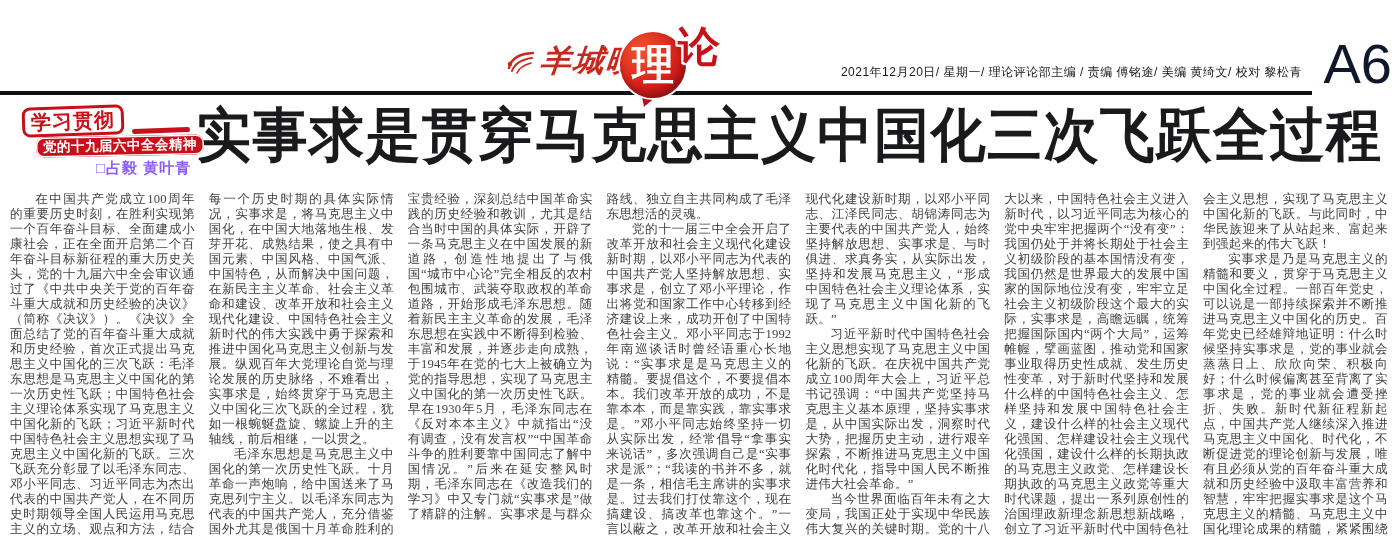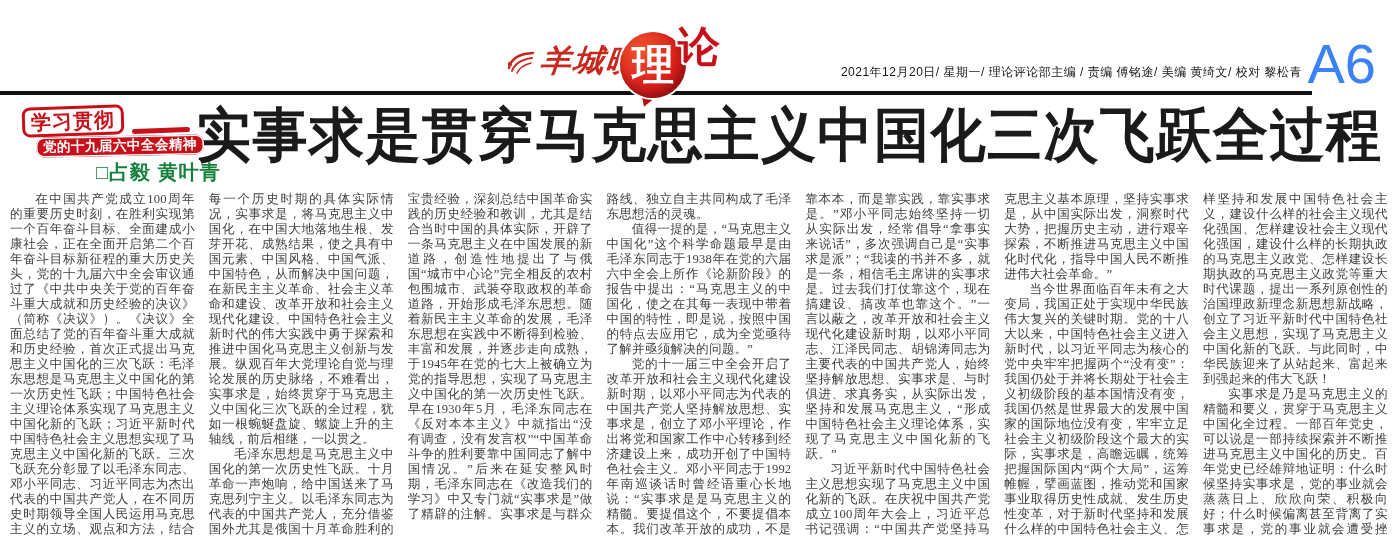--- a/index.html
+++ b/index.html
@@ -17,33 +17,33 @@
         background:radial-gradient(circle at 32% 28%, #f0542f 0%, #d91f1a 55%, #b40e14 100%);
         box-shadow:inset -3px -5px 8px rgba(0,0,0,.28), 0 0 0 2px #fff;
         display:flex;align-items:center;justify-content:center;}
   .badge-main{font-size:42px;font-weight:900;color:#fff;line-height:1;}
   .badge-tail{position:absolute;left:16px;top:66px;width:0;height:0;
         border:9px solid transparent;border-top:15px solid #b40e14;transform:rotate(20deg);}
   .badge-sub{position:absolute;left:58px;top:0;font-size:42px;font-weight:900;color:#c8101a;line-height:1;
         text-shadow:2px 0 0 #fff,-2px 0 0 #fff,0 2px 0 #fff,0 -2px 0 #fff,
                     2px 2px 0 #fff,-2px -2px 0 #fff,2px -2px 0 #fff,-2px 2px 0 #fff;}
   .dateline{position:absolute;right:94px;top:64px;font-size:12px;color:#161616;letter-spacing:.5px;}
-  .page-number{position:absolute;right:20px;top:36px;font-size:56px;color:#3b82f6;line-height:1;}
+  .page-number{position:absolute;right:4px;top:36px;font-size:56px;color:#0f172a;line-height:1;}
 
   
   .kicker{position:absolute;left:22px;top:106px;z-index:2;width:190px;}
   .kicker-top{display:inline-block;border:3px solid #c8101a;border-radius:8px;background:#fff;
         color:#c8101a;font-weight:900;font-size:20px;line-height:1.2;padding:0 6px;
         letter-spacing:1px;transform:rotate(-2deg);}
   .kicker-swoosh{position:absolute;left:110px;top:22px;width:58px;height:5px;background:#c8101a;
         border-radius:3px;transform:rotate(-2deg);}
   .kicker-bottom{display:inline-block;margin:-5px 0 0 14px;background:#c8101a;color:#fff;
         font-weight:bold;font-size:13.5px;line-height:1.3;padding:1px 7px;border-radius:8px;
         letter-spacing:.5px;transform:rotate(-1.2deg);box-shadow:0 0 0 1.5px #fff inset;}
-  .byline{position:absolute;left:96px;top:159px;font-size:20px;font-weight:bold;color:#15803d;letter-spacing:1px;}
+  .byline{position:absolute;left:96px;top:159px;font-size:15px;font-weight:bold;color:#8b5cf6;letter-spacing:1px;}
   .headline{position:absolute;left:196px;top:97px;margin:0;font-size:55px;font-weight:900;color:#1a1a1c;
         letter-spacing:1.5px;white-space:nowrap;transform:scaleY(1.06);transform-origin:top left;
         font-family:"Liberation Sans","DejaVu Sans",sans-serif;}
 
   
   .article{position:absolute;left:10px;top:192px;width:1378px;height:352px;overflow:hidden;
         column-count:7;column-gap:14px;column-fill:auto;}
   .article p{margin:0;text-indent:2em;text-align:justify;
         font-family:"Liberation Serif","DejaVu Serif",serif;
         font-size:12.6px;line-height:15px;color:#3f3f3f;letter-spacing:.2px;}
@@ -85,21 +85,20 @@
     <span class="kicker-bottom">党的十九届六中全会精神</span>
   </div>
 
   <div class="byline">□占毅 黄叶青</div>
 
   <h1 class="headline">实事求是贯穿马克思主义中国化三次飞跃全过程</h1>
 
   <div class="article">
     <p>在中国共产党成立100周年的重要历史时刻，在胜利实现第一个百年奋斗目标、全面建成小康社会，正在全面开启第二个百年奋斗目标新征程的重大历史关头，党的十九届六中全会审议通过了《中共中央关于党的百年奋斗重大成就和历史经验的决议》（简称《决议》）。《决议》全面总结了党的百年奋斗重大成就和历史经验，首次正式提出马克思主义中国化的三次飞跃：毛泽东思想是马克思主义中国化的第一次历史性飞跃；中国特色社会主义理论体系实现了马克思主义中国化新的飞跃；习近平新时代中国特色社会主义思想实现了马克思主义中国化新的飞跃。三次飞跃充分彰显了以毛泽东同志、邓小平同志、习近平同志为杰出代表的中国共产党人，在不同历史时期领导全国人民运用马克思主义的立场、观点和方法，结合每一个历史时期的具体实际情况，实事求是，将马克思主义中国化，在中国大地落地生根、发芽开花、成熟结果，使之具有中国元素、中国风格、中国气派、中国特色，从而解决中国问题，在新民主主义革命、社会主义革命和建设、改革开放和社会主义现代化建设、中国特色社会主义新时代的伟大实践中勇于探索和推进中国化马克思主义创新与发展。纵观百年大党理论自觉与理论发展的历史脉络，不难看出，实事求是，始终贯穿于马克思主义中国化三次飞跃的全过程，犹如一根蜿蜒盘旋、螺旋上升的主轴线，前后相继，一以贯之。</p>
     <p>毛泽东思想是马克思主义中国化的第一次历史性飞跃。十月革命一声炮响，给中国送来了马克思列宁主义。以毛泽东同志为代表的中国共产党人，充分借鉴国外尤其是俄国十月革命胜利的宝贵经验，深刻总结中国革命实践的历史经验和教训，尤其是结合当时中国的具体实际，开辟了一条马克思主义在中国发展的新道路，创造性地提出了与俄国“城市中心论”完全相反的农村包围城市、武装夺取政权的革命道路，开始形成毛泽东思想。随着新民主主义革命的发展，毛泽东思想在实践中不断得到检验、丰富和发展，并逐步走向成熟，于1945年在党的七大上被确立为党的指导思想，实现了马克思主义中国化的第一次历史性飞跃。早在1930年5月，毛泽东同志在《反对本本主义》中就指出“没有调查，没有发言权”“中国革命斗争的胜利要靠中国同志了解中国情况。”后来在延安整风时期，毛泽东同志在《改造我们的学习》中又专门就“实事求是”做了精辟的注解。实事求是与群众路线、独立自主共同构成了毛泽东思想活的灵魂。</p>
-    <p>值得一提的是，“马克思主义中国化”这个科学命题最早是由毛泽东同志于1938年在党的六届六中全会上所作《论新阶段》的报告中提出：“马克思主义的中国化，使之在其每一表现中带着中国的特性，即是说，按照中国的特点去应用它，成为全党亟待了解并亟须解决的问题。”</p>
     <p>党的十一届三中全会开启了改革开放和社会主义现代化建设新时期，以邓小平同志为代表的中国共产党人坚持解放思想、实事求是，创立了邓小平理论，作出将党和国家工作中心转移到经济建设上来，成功开创了中国特色社会主义。邓小平同志于1992年南巡谈话时曾经语重心长地说：“实事求是是马克思主义的精髓。要提倡这个，不要提倡本本。我们改革开放的成功，不是靠本本，而是靠实践，靠实事求是。”邓小平同志始终坚持一切从实际出发，经常倡导“拿事实来说话”，多次强调自己是“实事求是派”；“我读的书并不多，就是一条，相信毛主席讲的实事求是。过去我们打仗靠这个，现在搞建设、搞改革也靠这个。”一言以蔽之，改革开放和社会主义现代化建设新时期，以邓小平同志、江泽民同志、胡锦涛同志为主要代表的中国共产党人，始终坚持解放思想、实事求是、与时俱进、求真务实，从实际出发，坚持和发展马克思主义，“形成中国特色社会主义理论体系，实现了马克思主义中国化新的飞跃。”</p>
     <p>习近平新时代中国特色社会主义思想实现了马克思主义中国化新的飞跃。在庆祝中国共产党成立100周年大会上，习近平总书记强调：“中国共产党坚持马克思主义基本原理，坚持实事求是，从中国实际出发，洞察时代大势，把握历史主动，进行艰辛探索，不断推进马克思主义中国化时代化，指导中国人民不断推进伟大社会革命。”</p>
     <p>当今世界面临百年未有之大变局，我国正处于实现中华民族伟大复兴的关键时期。党的十八大以来，中国特色社会主义进入新时代，以习近平同志为核心的党中央牢牢把握两个“没有变”：我国仍处于并将长期处于社会主义初级阶段的基本国情没有变，我国仍然是世界最大的发展中国家的国际地位没有变，牢牢立足社会主义初级阶段这个最大的实际，实事求是，高瞻远瞩，统筹把握国际国内“两个大局”，运筹帷幄，擘画蓝图，推动党和国家事业取得历史性成就、发生历史性变革，对于新时代坚持和发展什么样的中国特色社会主义、怎样坚持和发展中国特色社会主义，建设什么样的社会主义现代化强国、怎样建设社会主义现代化强国，建设什么样的长期执政的马克思主义政党、怎样建设长期执政的马克思主义政党等重大时代课题，提出一系列原创性的治国理政新理念新思想新战略，创立了习近平新时代中国特色社会主义思想，实现了马克思主义中国化新的飞跃。与此同时，中华民族迎来了从站起来、富起来到强起来的伟大飞跃！</p>
     <p>实事求是乃是马克思主义的精髓和要义，贯穿于马克思主义中国化全过程。一部百年党史，可以说是一部持续探索并不断推进马克思主义中国化的历史。百年党史已经雄辩地证明：什么时候坚持实事求是，党的事业就会蒸蒸日上、欣欣向荣、积极向好；什么时候偏离甚至背离了实事求是，党的事业就会遭受挫折、失败。新时代新征程新起点，中国共产党人继续深入推进马克思主义中国化、时代化，不断促进党的理论创新与发展，唯有且必须从党的百年奋斗重大成就和历史经验中汲取丰富营养和智慧，牢牢把握实事求是这个马克思主义的精髓、马克思主义中国化理论成果的精髓，紧紧围绕实事求是这个主轴线，解放思想，与时俱进，求真务实，砥砺前行，为建设社会主义现代化强国、实现中华民族伟大复兴的中国梦提供理论支撑、精神动力和行动指南。</p>
 
   </div>
 
 </div>
 
 </body></html>

